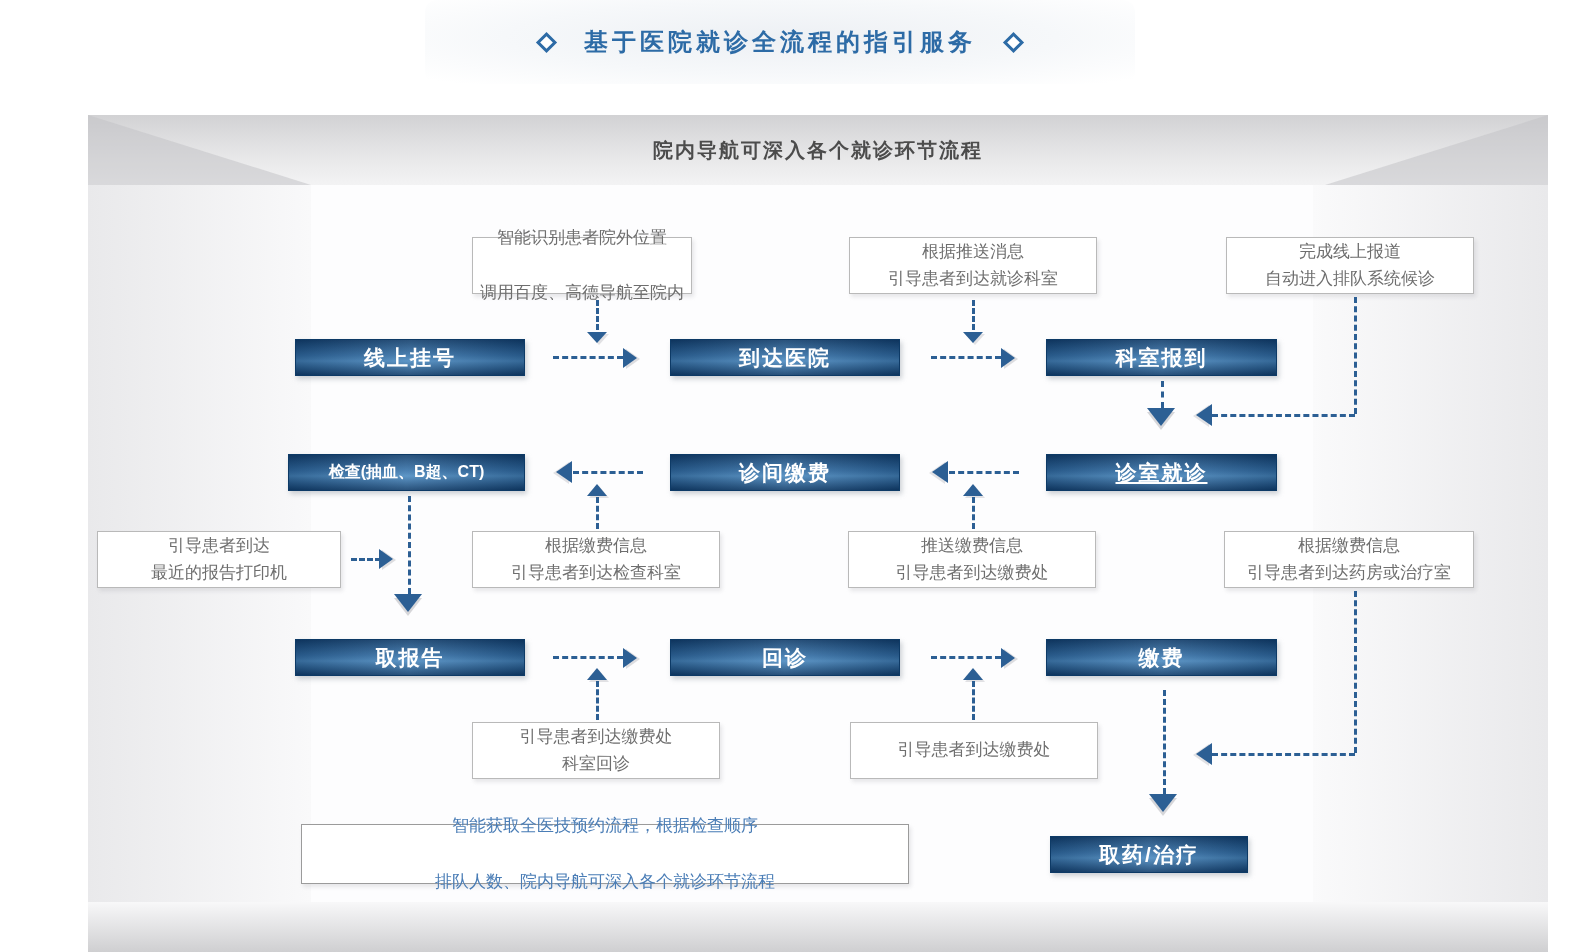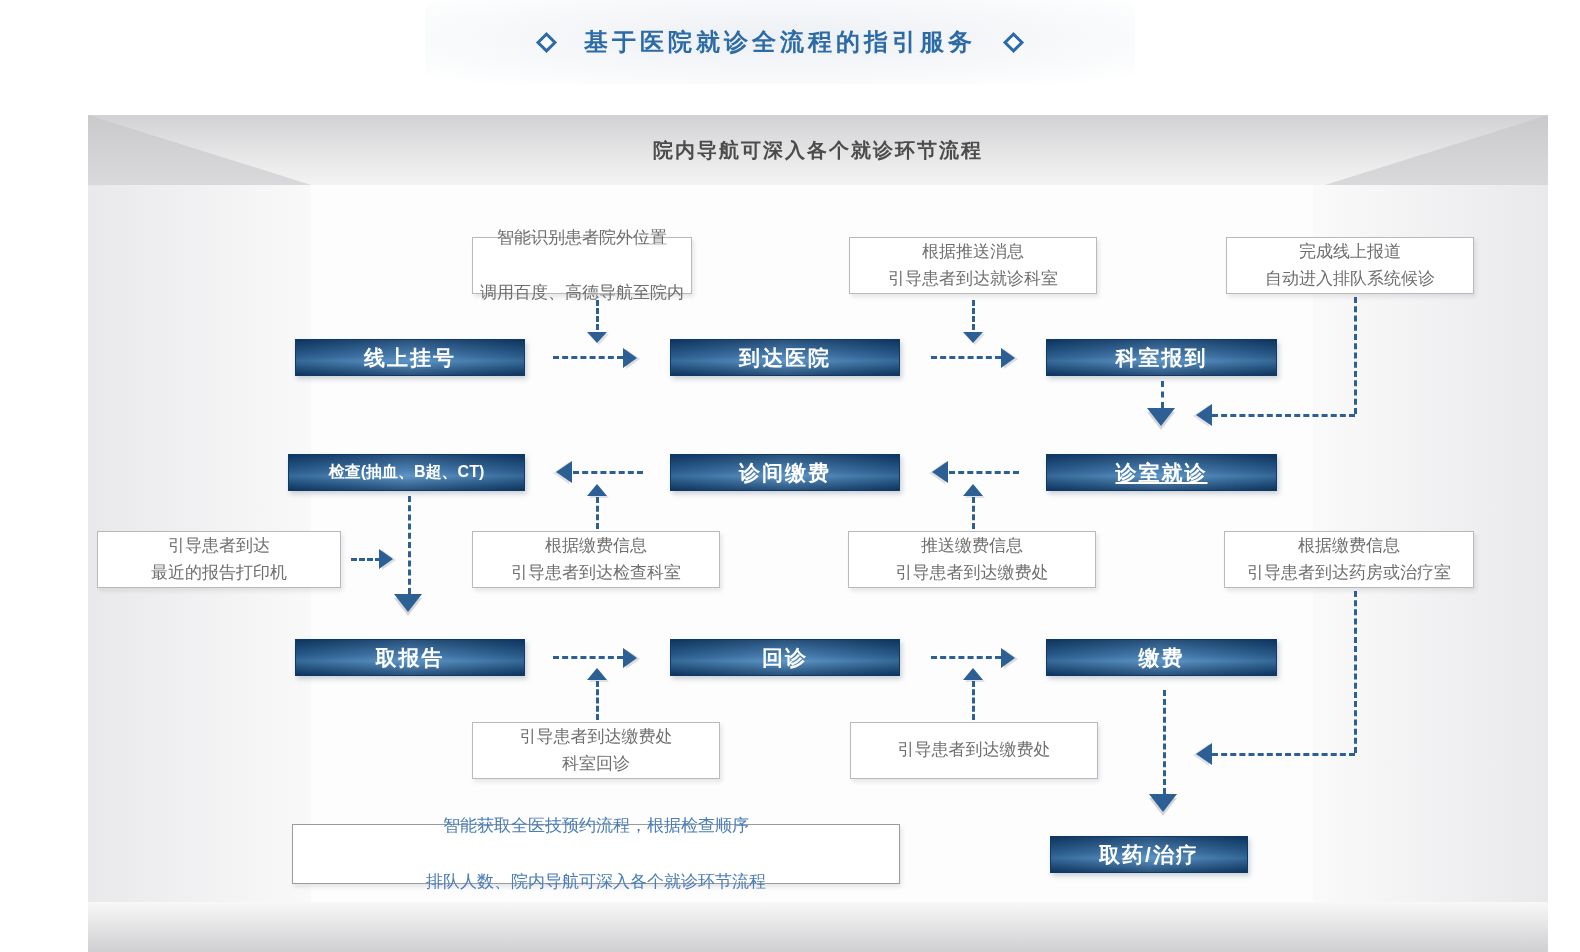--- a/index.html
+++ b/index.html
@@ -151,21 +151,21 @@
   </div>
 
   <div class="abox" style="left:472px;top:722px;width:248px;">
     <div>引导患者到达缴费处</div>
     <div>科室回诊</div>
   </div>
   <div class="abox" style="left:850px;top:722px;width:248px;">
     <div>引导患者到达缴费处</div>
   </div>
 
-  <div class="abox blue" style="left:292px;top:824px;width:608px;height:60px;gap:29px;">
+  <div class="abox blue" style="left:301px;top:824px;width:608px;height:60px;gap:29px;">
     <div>智能获取全医技预约流程，根据检查顺序</div>
     <div>排队人数、院内导航可深入各个就诊环节流程</div>
   </div>
 
   <div class="dash h" style="left:553px;top:356px;width:70px;"></div>
   <div class="tri r" style="left:623px;top:348px;"></div>
   <div class="dash h" style="left:931px;top:356px;width:70px;"></div>
   <div class="tri r" style="left:1001px;top:348px;"></div>
 
   <div class="dash v" style="left:596px;top:300px;height:30px;"></div>

